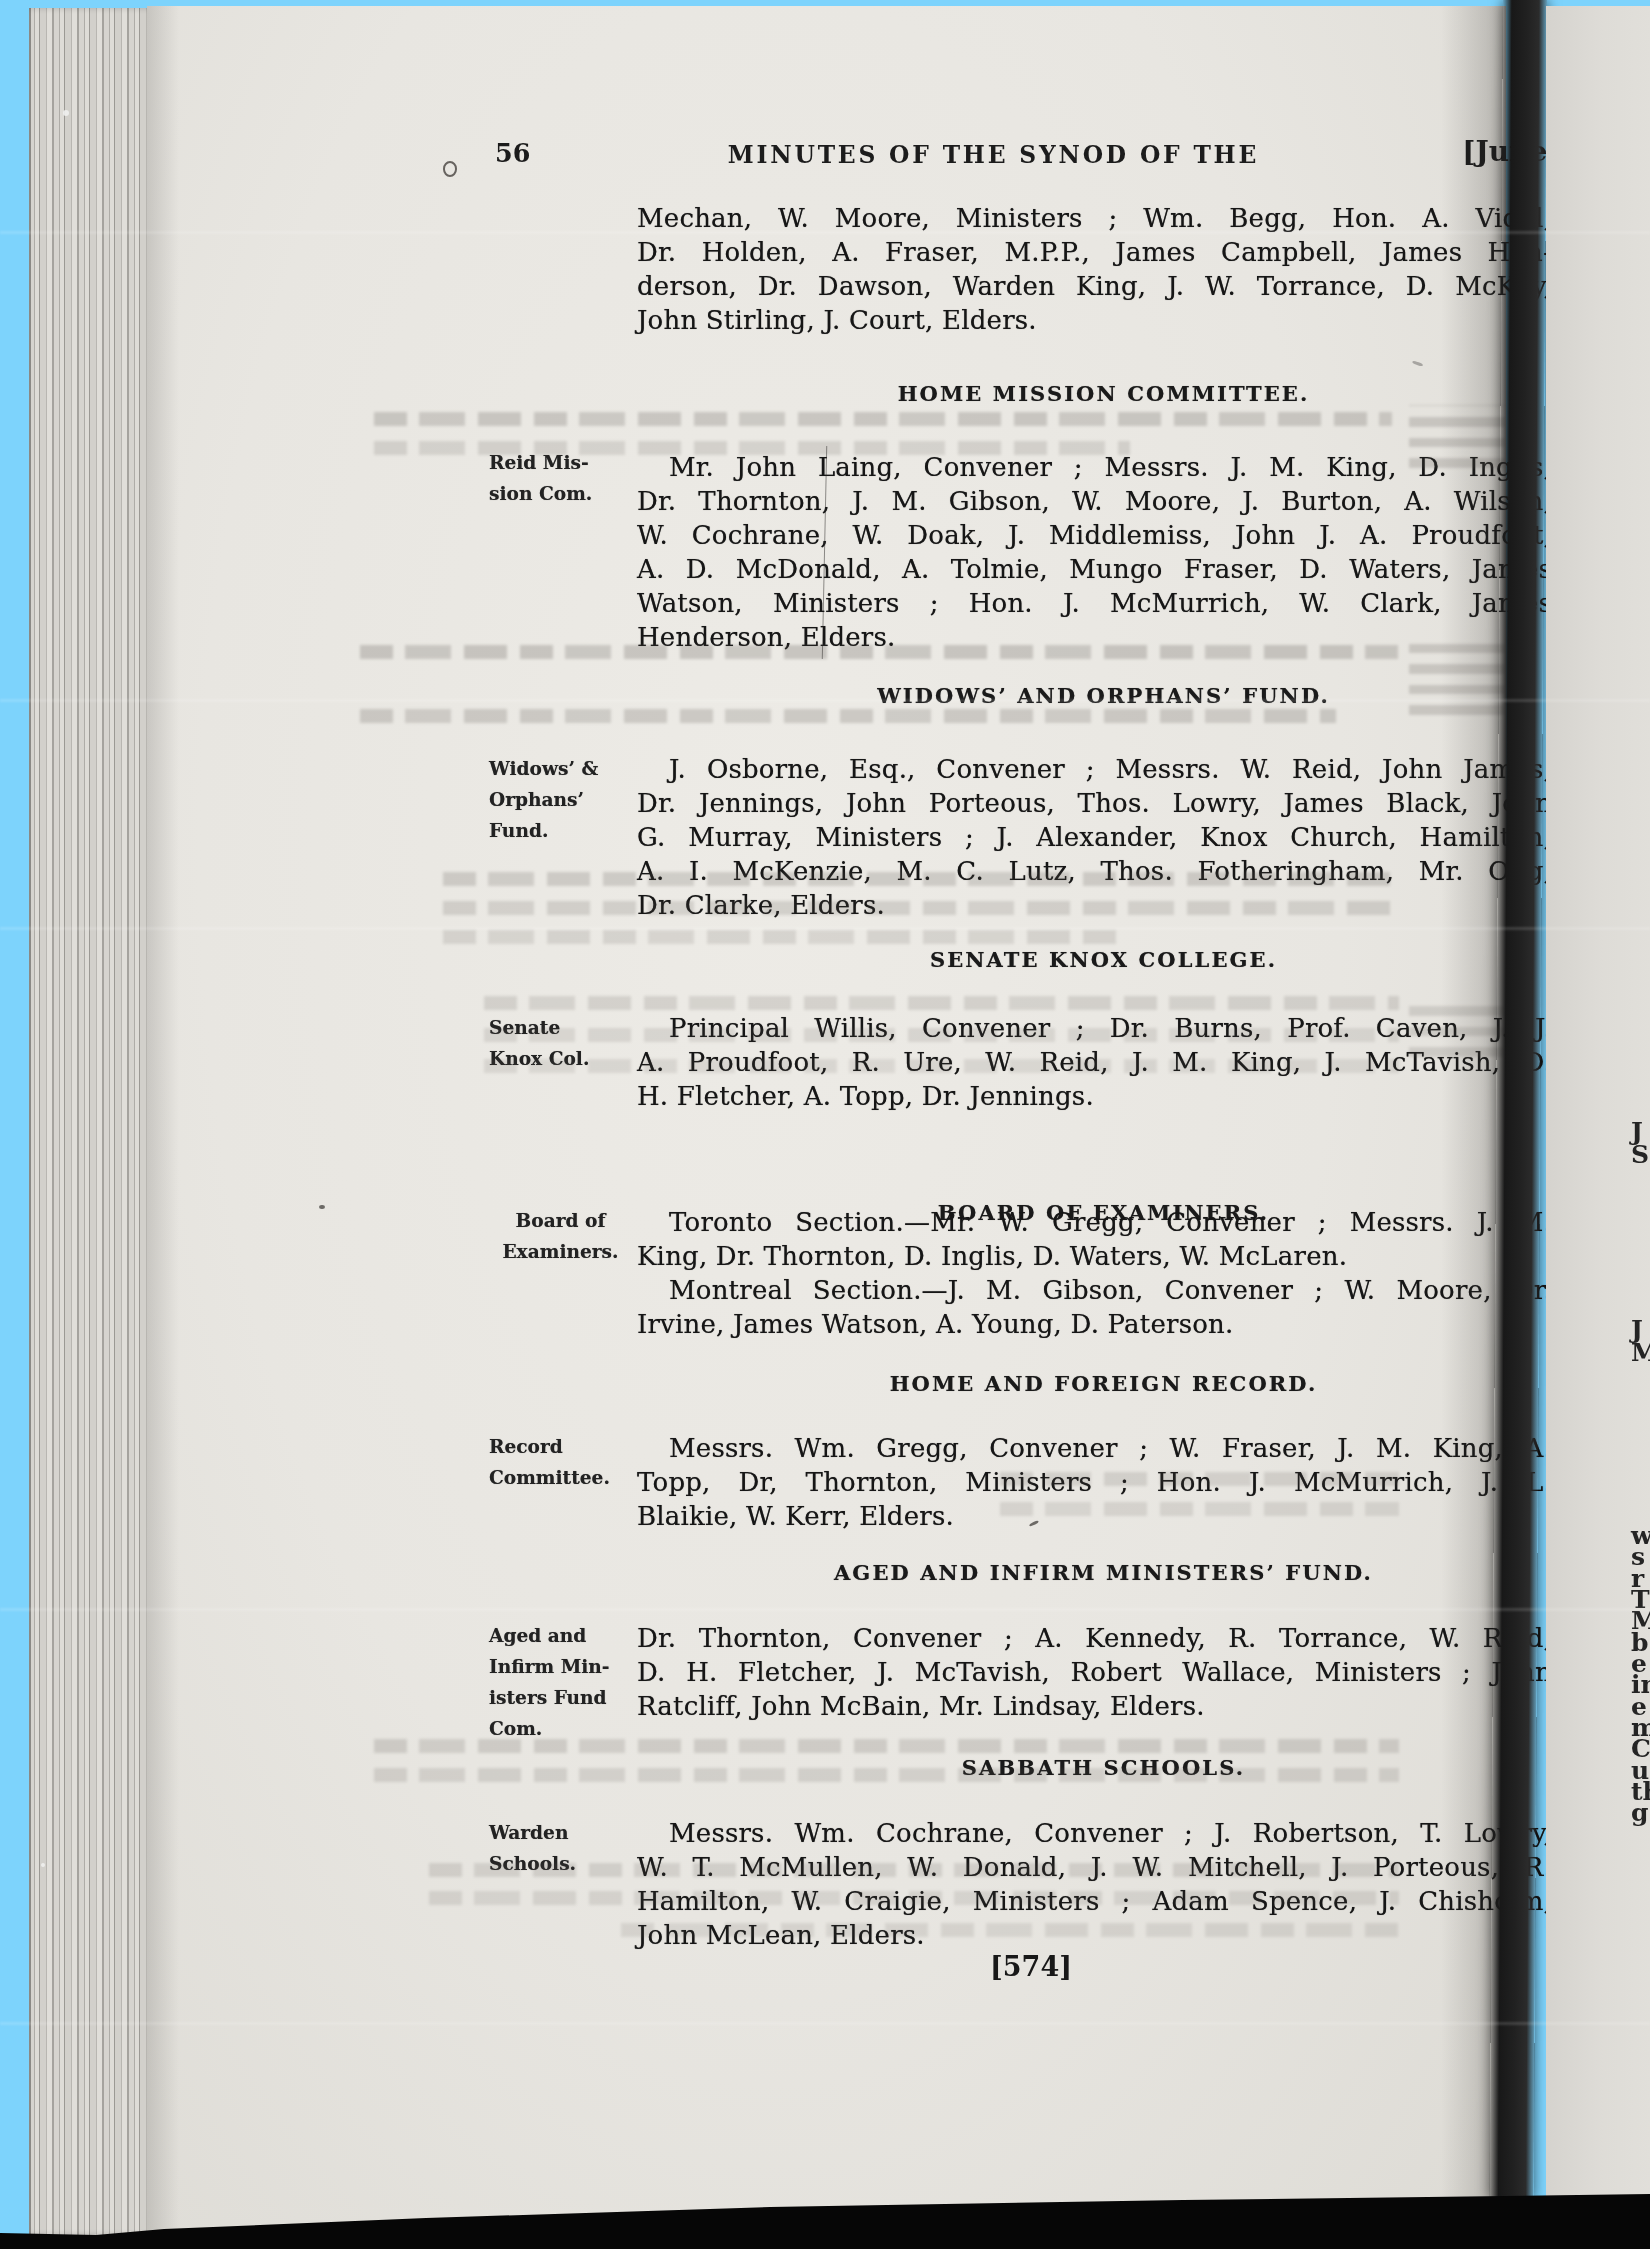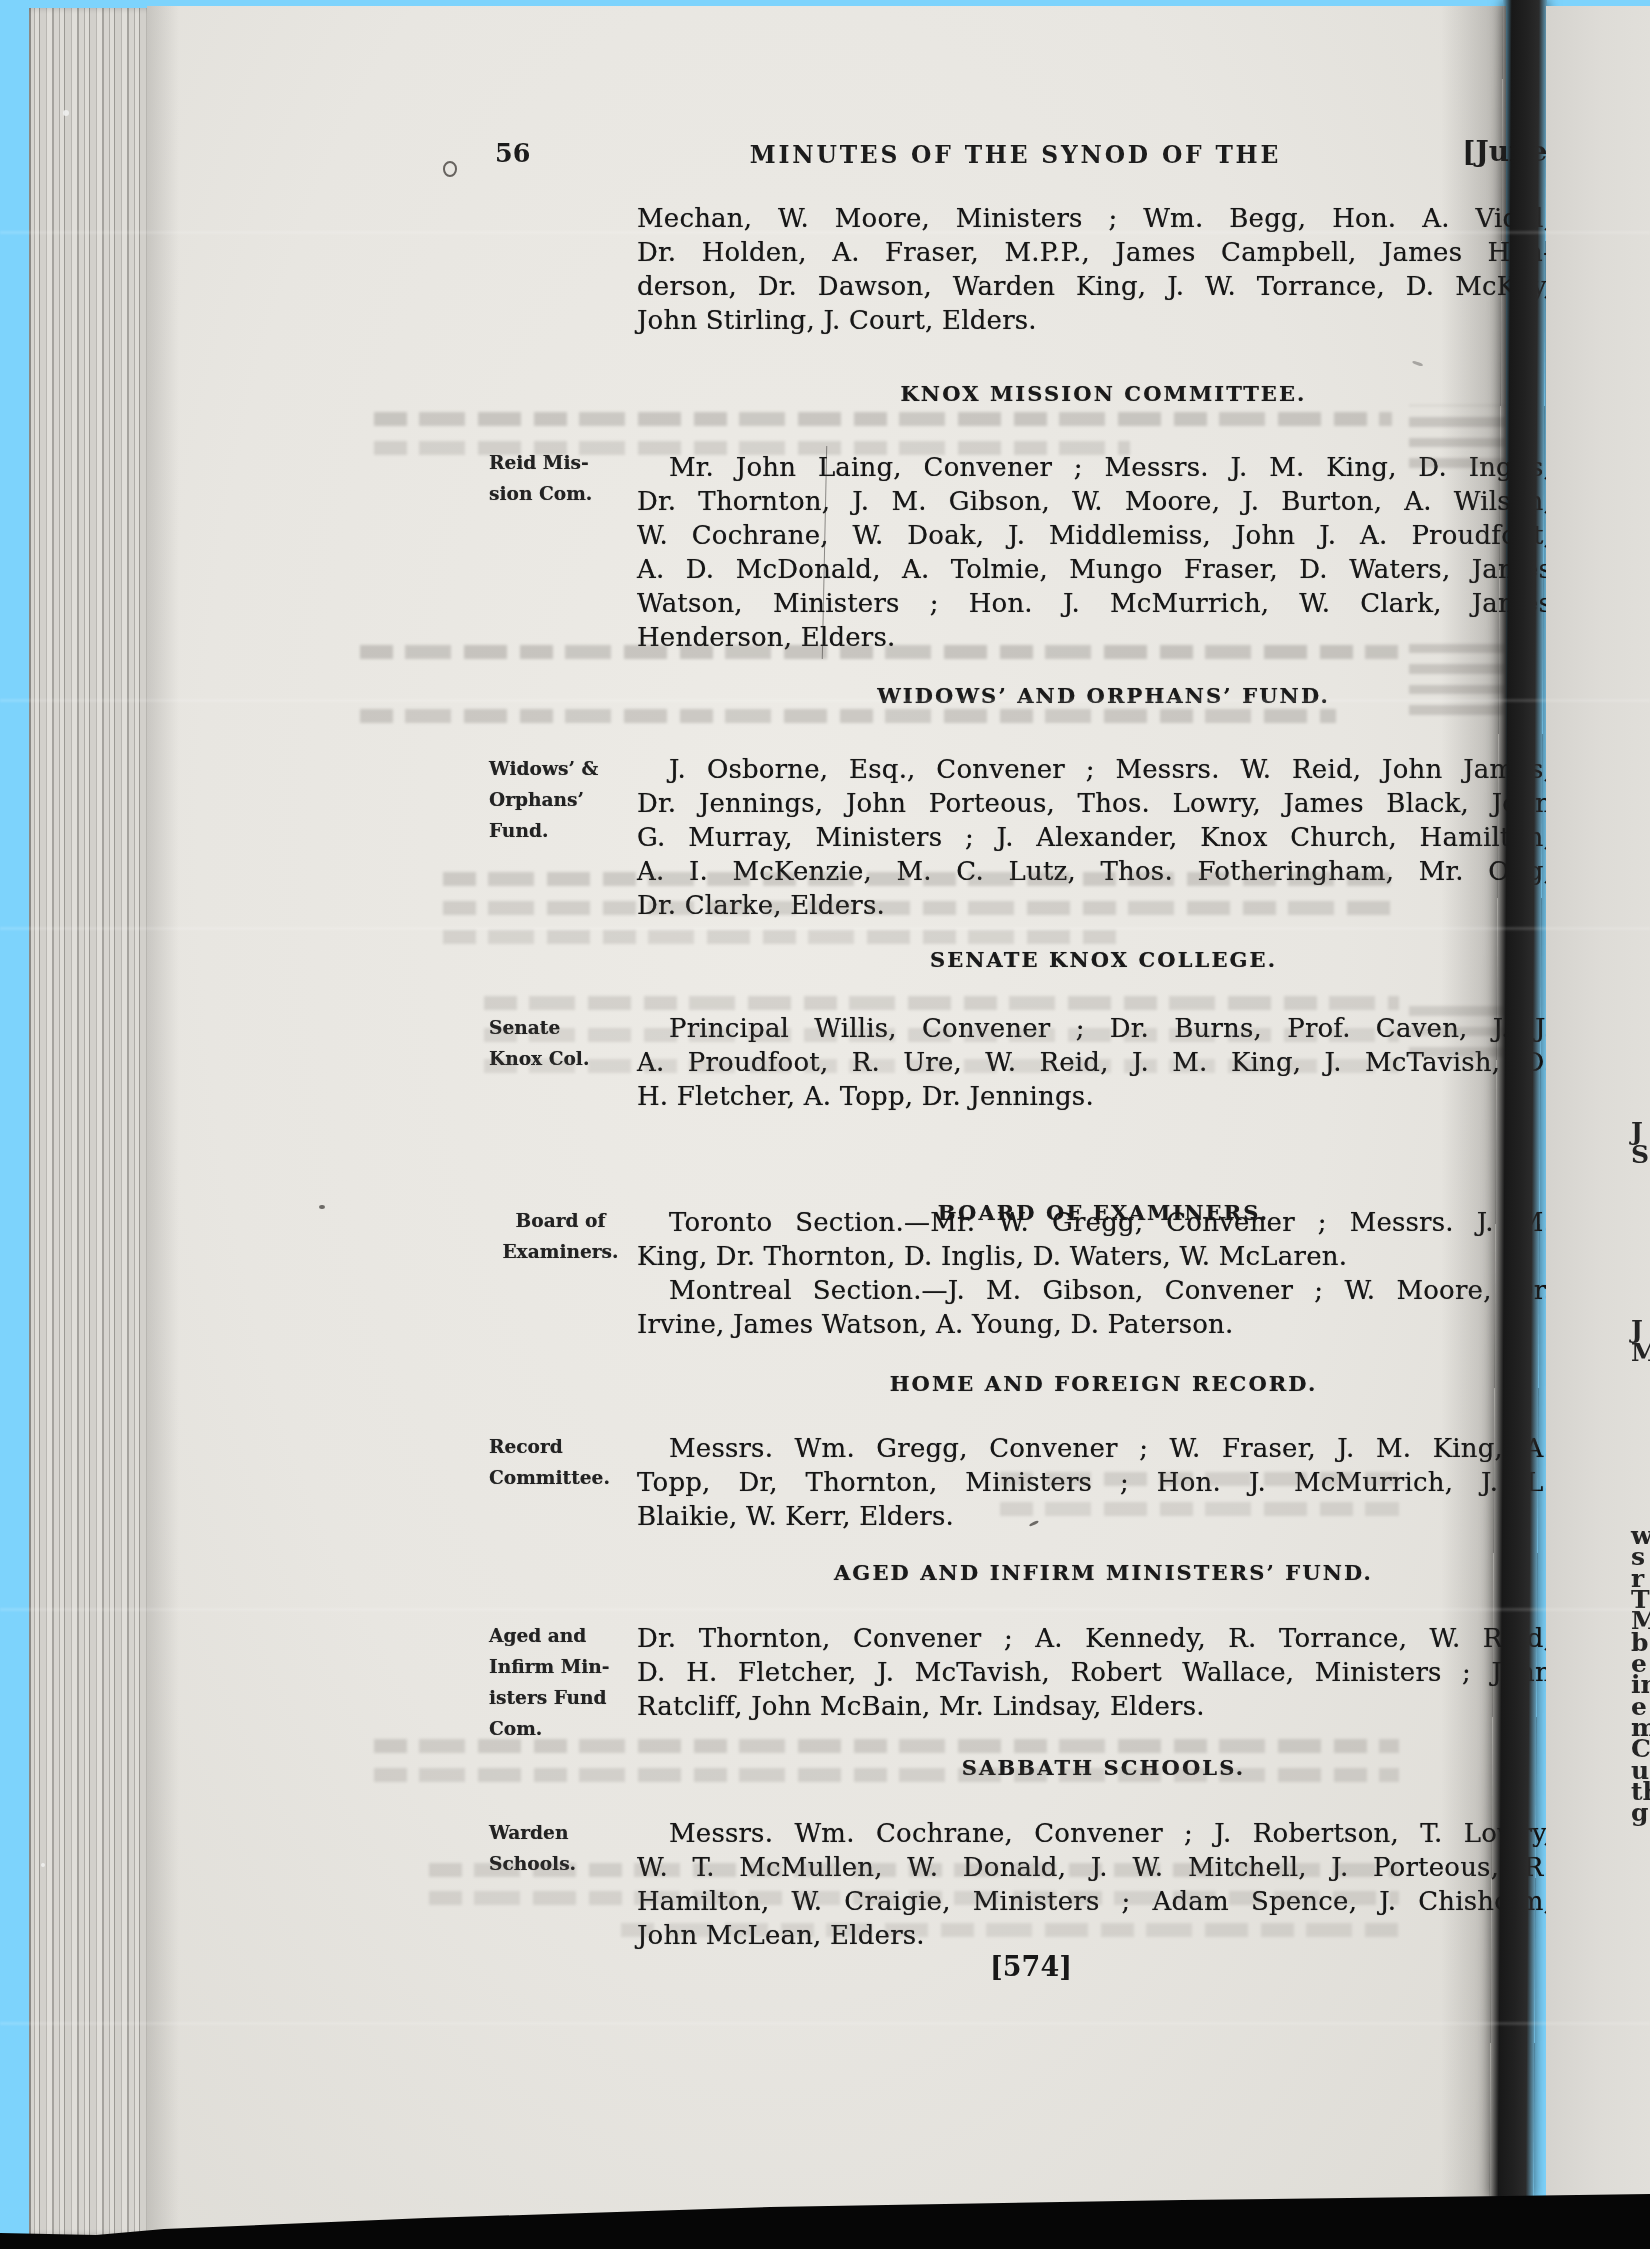--- a/index.html
+++ b/index.html
@@ -44,21 +44,21 @@
     position:absolute;left:1546px;top:5.5px;width:105px;height:2192px;
     background:linear-gradient(90deg,#d5d3ce,#dedcd7 55%,#e1dfda);
   }
   
   .bottom-black{
     position:absolute;inset:0;background:#060606;
     clip-path:polygon(0 3247%,0 2233px,96px 2235px,164px 2229px,426px 2218px,770px 2207px,1183px 2200px,1506px 2196px,1650px 2194px,1650px 2250px,0 2250px);
   }
   
   .runhead-num{position:absolute;left:348px;top:132px;font-size:25.4px;font-weight:bold;color:#1b1b1b;}
-  .runhead-title{position:absolute;left:597px;top:135px;width:543px;text-align:center;
+  .runhead-title{position:absolute;left:575px;top:135px;width:543px;text-align:center;
     font-size:23.4px;font-weight:bold;letter-spacing:2.8px;color:#1c1c1c;}
   .runhead-issue{position:absolute;left:1279px;top:129px;width:131px;text-align:right;
     font-size:28px;font-weight:bold;color:#181818;}
   .para{position:absolute;left:490px;width:915px;font-size:26px;line-height:34px;color:#161616;
     text-shadow:0 0 0.7px rgba(25,25,25,.65);letter-spacing:0.2px;}
   .line{text-align:justify;text-align-last:justify;}
   .line.last{text-align-last:left;}
   .indent{text-indent:32px;}
   .heading{position:absolute;left:499px;width:915px;text-align:center;
     font-size:21px;font-weight:bold;letter-spacing:2.1px;color:#1a1a1a;
@@ -98,21 +98,21 @@
     <div class="runhead-title">MINUTES OF THE SYNOD OF THE</div>
     <div class="runhead-issue">[June,</div>
 
     <div class="para" style="top:195px;">
       <div class="line">Mechan, W. Moore, Ministers ; Wm. Begg, Hon. A. Vidal,</div>
       <div class="line">Dr. Holden, A. Fraser, M.P.P., James Campbell, James Hen-</div>
       <div class="line">derson, Dr. Dawson, Warden King, J. W. Torrance, D. McKay,</div>
       <div class="line last">John Stirling, J. Court, Elders.</div>
     </div>
 
-    <div class="heading" style="top:375px;">KNOX MISSION COMMITTEE.</div>
+    <div class="heading" style="top:375px;">HOME MISSION COMMITTEE.</div>
     <div class="margin-note" style="top:441px;">
       <div>Reid Mis-</div>
       <div>sion Com.</div>
     </div>
     <div class="para" style="top:444px;">
       <div class="line indent">Mr. John Laing, Convener ; Messrs. J. M. King, D. Inglis,</div>
       <div class="line">Dr. Thornton, J. M. Gibson, W. Moore, J. Burton, A. Wilson,</div>
       <div class="line">W. Cochrane, W. Doak, J. Middlemiss, John J. A. Proudfoot,</div>
       <div class="line">A. D. McDonald, A. Tolmie, Mungo Fraser, D. Waters, James</div>
       <div class="line">Watson, Ministers ; Hon. J. McMurrich, W. Clark, James</div>

